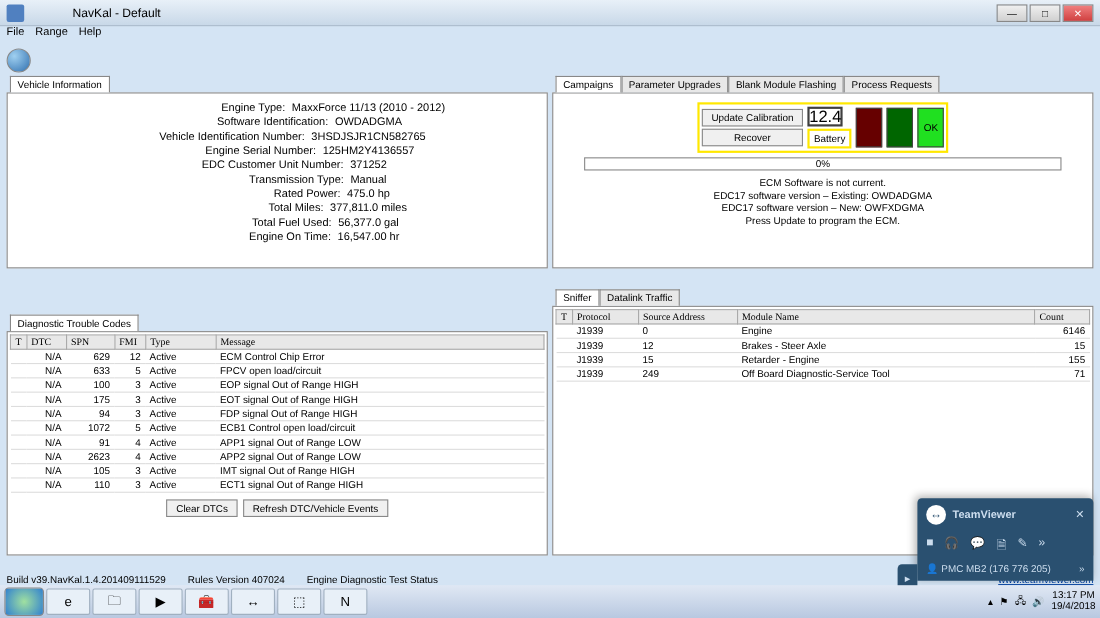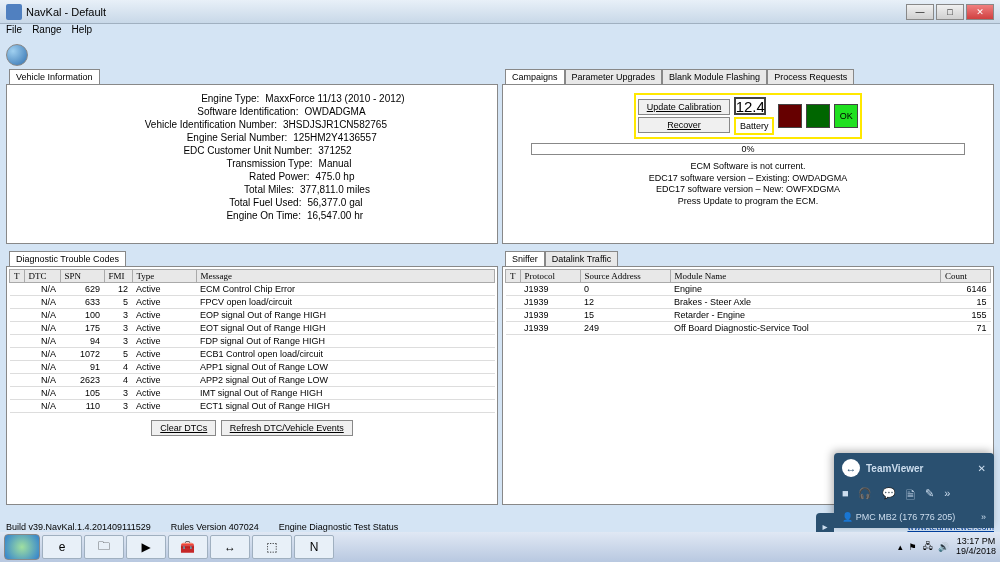--- a/index.html
+++ b/index.html
@@ -1,60 +1,60 @@
 <!DOCTYPE html>
 <html><head>
 <meta charset="utf-8">
 <style>
 * { margin: 0; padding: 0; box-sizing: border-box; font-family: Tahoma, sans-serif; }
 body { width: 1000px; height: 562px; background: #d4e4f4; overflow: hidden; position: relative; }
 
-.titlebar { height: 24px; background: linear-gradient(to bottom, #e8f0f8, #c8d8e8); display: flex; align-items: center; padding: 0 6px; border-bottom: 1px solid #a0b0c0; }
+.titlebar { height: 24px; background: linear-gradient(to bottom, #e8f0f8, #c8d8e8); display: flex; align-items: center; padding: 0 6px; border-bottom: 1px solid #a0b0c0; gap: 40px; }
 .titlebar-icon { width: 16px; height: 16px; background: #5080c0; border-radius: 2px; margin-right: 4px; }
 .titlebar-title { font-size: 11px; flex: 1; }
 .winbtns { display: flex; gap: 2px; }
 .winbtn { width: 28px; height: 16px; border: 1px solid #888; font-size: 9px; display: flex; align-items: center; justify-content: center; cursor: pointer; }
 .winbtn.min { background: linear-gradient(to bottom,#f0f0f0,#d0d0d0); }
 .winbtn.max { background: linear-gradient(to bottom,#f0f0f0,#d0d0d0); }
 .winbtn.close { background: linear-gradient(to bottom,#f08080,#d04040); color: #fff; }
 
 .menubar { height: 18px; background: #d4e4f4; padding: 0 6px; font-size: 10px; display: flex; gap: 10px; align-items: flex-start; }
 .menuitem { cursor: pointer; }
 
 .toolbar { height: 28px; background: #d4e4f4; padding: 2px 6px; }
 .globe-icon { width: 22px; height: 22px; background: radial-gradient(circle at 30% 30%, #a0d0f0, #3070b0); border-radius: 50%; border: 1px solid #888; }
 
 .content { display: flex; gap: 4px; padding: 0 6px; height: 435px; }
-.col { flex: 1; display: flex; flex-direction: column; gap: 8px; }
+.col { flex: 1; display: flex; flex-direction: column; gap: 20px; }
 
 .panel { background: #fff; border: 1px solid #888; position: relative; }
 .tab-strip { position: absolute; top: -16px; left: 2px; display: flex; gap: 0; }
 .tab { font-size: 9px; padding: 2px 6px; background: #fff; border: 1px solid #888; border-bottom: none; cursor: pointer; }
 .tab.inactive { background: #e8e8e8; }
 
 .panel-wrap { margin-top: 14px; }
 .info-panel { height: 160px; padding: 8px; }
 .info-row { display: flex; font-size: 10px; margin-bottom: 2px; justify-content: center; }
 .info-label { text-align: right; width: 160px; }
 .info-val { margin-left: 6px; text-align: center; }
 
 .campaign-panel { height: 160px; padding: 4px; display: flex; flex-direction: column; align-items: center; }
 .camp-buttons { display: flex; gap: 4px; align-items: center; margin-top: 4px; border: 2px solid #ffe800; padding: 2px; }
 .camp-col { display: flex; flex-direction: column; gap: 2px; }
-.cbtn { font-size: 9px; padding: 2px 8px; border: 1px solid #888; background: #f0f0f0; cursor: pointer; text-decoration: underline; }
+.cbtn { font-size: 9px; padding: 2px 8px; border: 1px solid #888; background: #f0f0f0; cursor: pointer; }
 .voltbox { width: 32px; height: 18px; border: 2px solid #404040; background: #fff; font-size: 15px; display: flex; align-items: center; justify-content: center; }
 .batbox { width: 40px; height: 18px; border: 2px solid #ffe800; background: #fff; font-size: 9px; display: flex; align-items: center; justify-content: center; text-align: right; }
-.indicator { width: 24px; height: 24px; border: 1px solid #444; }
+.indicator { width: 24px; height: 36px; border: 1px solid #444; }
 .ind-red { background: #600; }
 .ind-grn { background: #060; }
 .ind-ok { background: #20e020; font-size: 9px; display: flex; align-items: center; justify-content: center; }
 .progress { width: 90%; height: 12px; border: 1px solid #888; margin-top: 4px; font-size: 9px; text-align: center; }
 .ecm-text { font-size: 9px; text-align: center; margin-top: 6px; line-height: 1.3; }
 
-.dtc-panel { flex: 1; padding: 2px; }
+.dtc-panel { flex: 1; padding: 2px; margin-top: 23px; }
 .sniffer-panel { flex: 1; padding: 2px; }
 .grid { width: 100%; border-collapse: collapse; font-size: 9px; font-family: 'Courier New', monospace; }
 .grid th { background: #e8e8e8; border: 1px solid #aaa; text-align: left; padding: 1px 4px; font-weight: normal; font-family: Tahoma; }
 .grid td { border-bottom: 1px solid #ddd; padding: 1px 4px; }
 .grid td.r { text-align: right; }
 
 .dtc-btns { text-align: center; padding: 4px; }
 
 .statusbar { position: absolute; bottom: 30px; left: 6px; right: 6px; font-size: 9px; display: flex; gap: 20px; }
 .statusbar .link { color: #0040a0; text-decoration: underline; margin-left: auto; }

